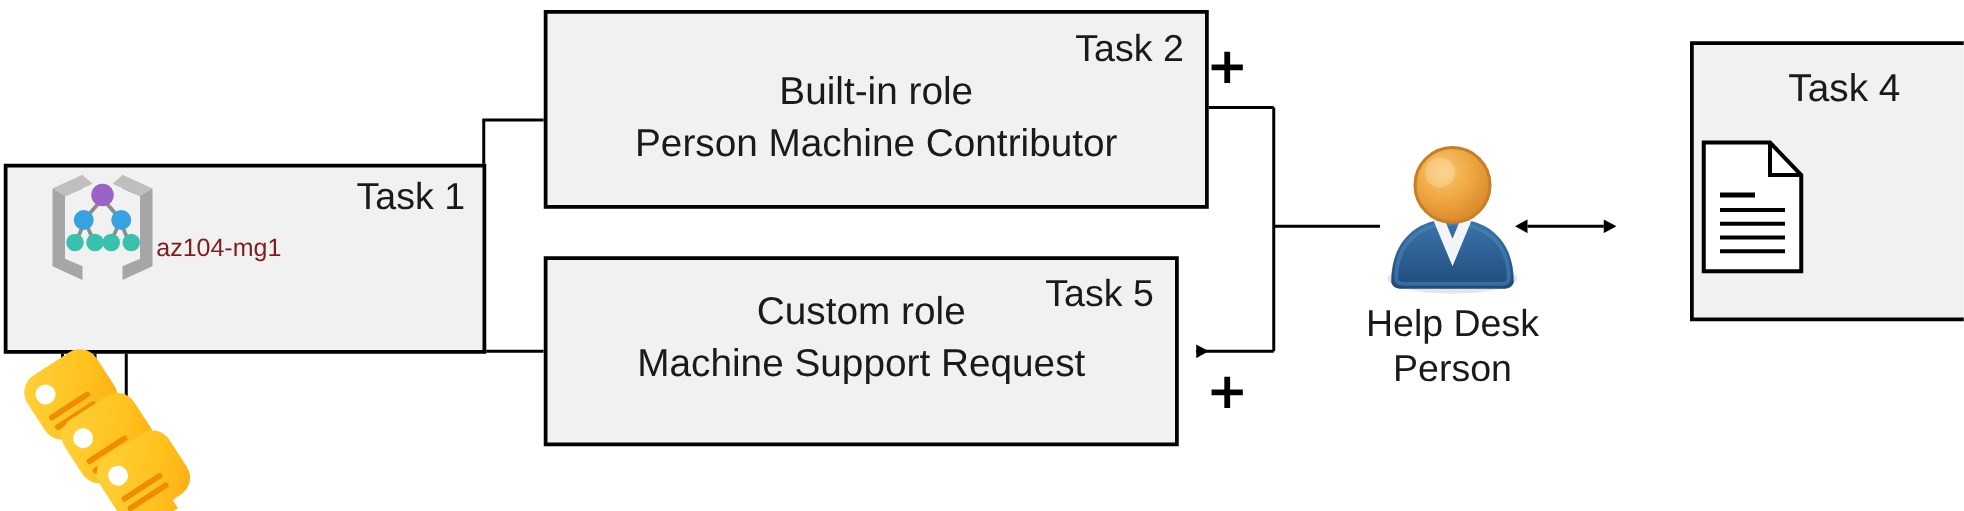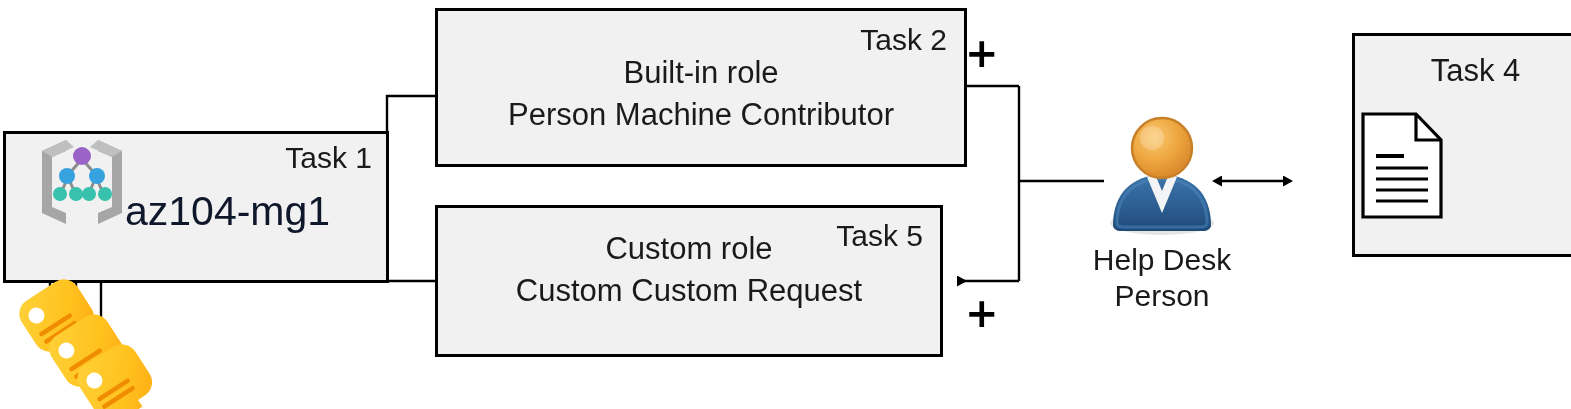--- a/index.html
+++ b/index.html
@@ -4,21 +4,21 @@
 <style>
   html,body{margin:0;padding:0;background:#ffffff;}
   body{width:1571px;height:409px;font-family:"Liberation Sans",sans-serif;overflow:hidden;}
   #stage{position:relative;width:1571px;height:409px;background:#ffffff;}
 
   .box{position:absolute;background:#f1f1f1;border:3px solid #000000;box-sizing:border-box;}
 
   .corner-label{position:absolute;font-size:30px;color:#1a1a1a;line-height:1;white-space:nowrap;}
   .ctr-text{position:absolute;width:100%;text-align:center;font-size:31px;color:#1a1a1a;line-height:1.12;white-space:nowrap;}
 
-  .mg-label{position:absolute;font-size:41px;color:#0f172a;white-space:nowrap;}
+  .mg-label{position:absolute;font-size:20px;color:#7f1d1d;white-space:nowrap;}
 
   .plus{position:absolute;font-size:40px;font-weight:bold;color:#000;line-height:1;font-family:"DejaVu Sans",sans-serif;}
 
   .person-label{position:absolute;width:240px;text-align:center;font-size:30px;color:#1a1a1a;line-height:1.2;}
 
   svg.lay{position:absolute;left:0;top:0;width:1571px;height:409px;overflow:visible;}
 </style>
 </head>
 <body>
 
@@ -130,21 +130,21 @@
 
   <div class="box" style="left:435px;top:8px;width:532px;height:159px;">
     <div class="corner-label" style="right:17px;top:14px;">Task 2</div>
     <div class="ctr-text" style="left:0;top:45px;">Built-in role</div>
     <div class="ctr-text" style="left:0;top:87px;">Person Machine Contributor</div>
   </div>
 
   <div class="box" style="left:435px;top:205px;width:508px;height:152px;">
     <div class="corner-label" style="right:17px;top:13px;">Task 5</div>
     <div class="ctr-text" style="left:0;top:24px;">Custom role</div>
-    <div class="ctr-text" style="left:0;top:66px;">Custom Custom Request</div>
+    <div class="ctr-text" style="left:0;top:66px;">Machine Support Request</div>
   </div>
 
   <div class="plus" style="left:965px;top:33px;">+</div>
   <div class="plus" style="left:965px;top:293px;">+</div>
 
   <svg class="lay" viewBox="0 0 1571 409">
     <g transform="translate(1107,117)">
       <ellipse cx="55" cy="106" rx="52" ry="12" fill="#000" opacity="0.10"></ellipse>
       <path d="M6,108 C6,76 26,58 55,58 C84,58 104,76 104,108 C104,112 100,114 96,114 L14,114 C10,114 6,112 6,108 Z" fill="url(#bodyGrad)"></path>
       <path d="M10,106 C10,78 28,62 55,62 C82,62 100,78 100,106 C100,109 97,110 94,110 L16,110 C13,110 10,109 10,106 Z" fill="none" stroke="#4a86bd" stroke-width="3" opacity="0.55"></path>

